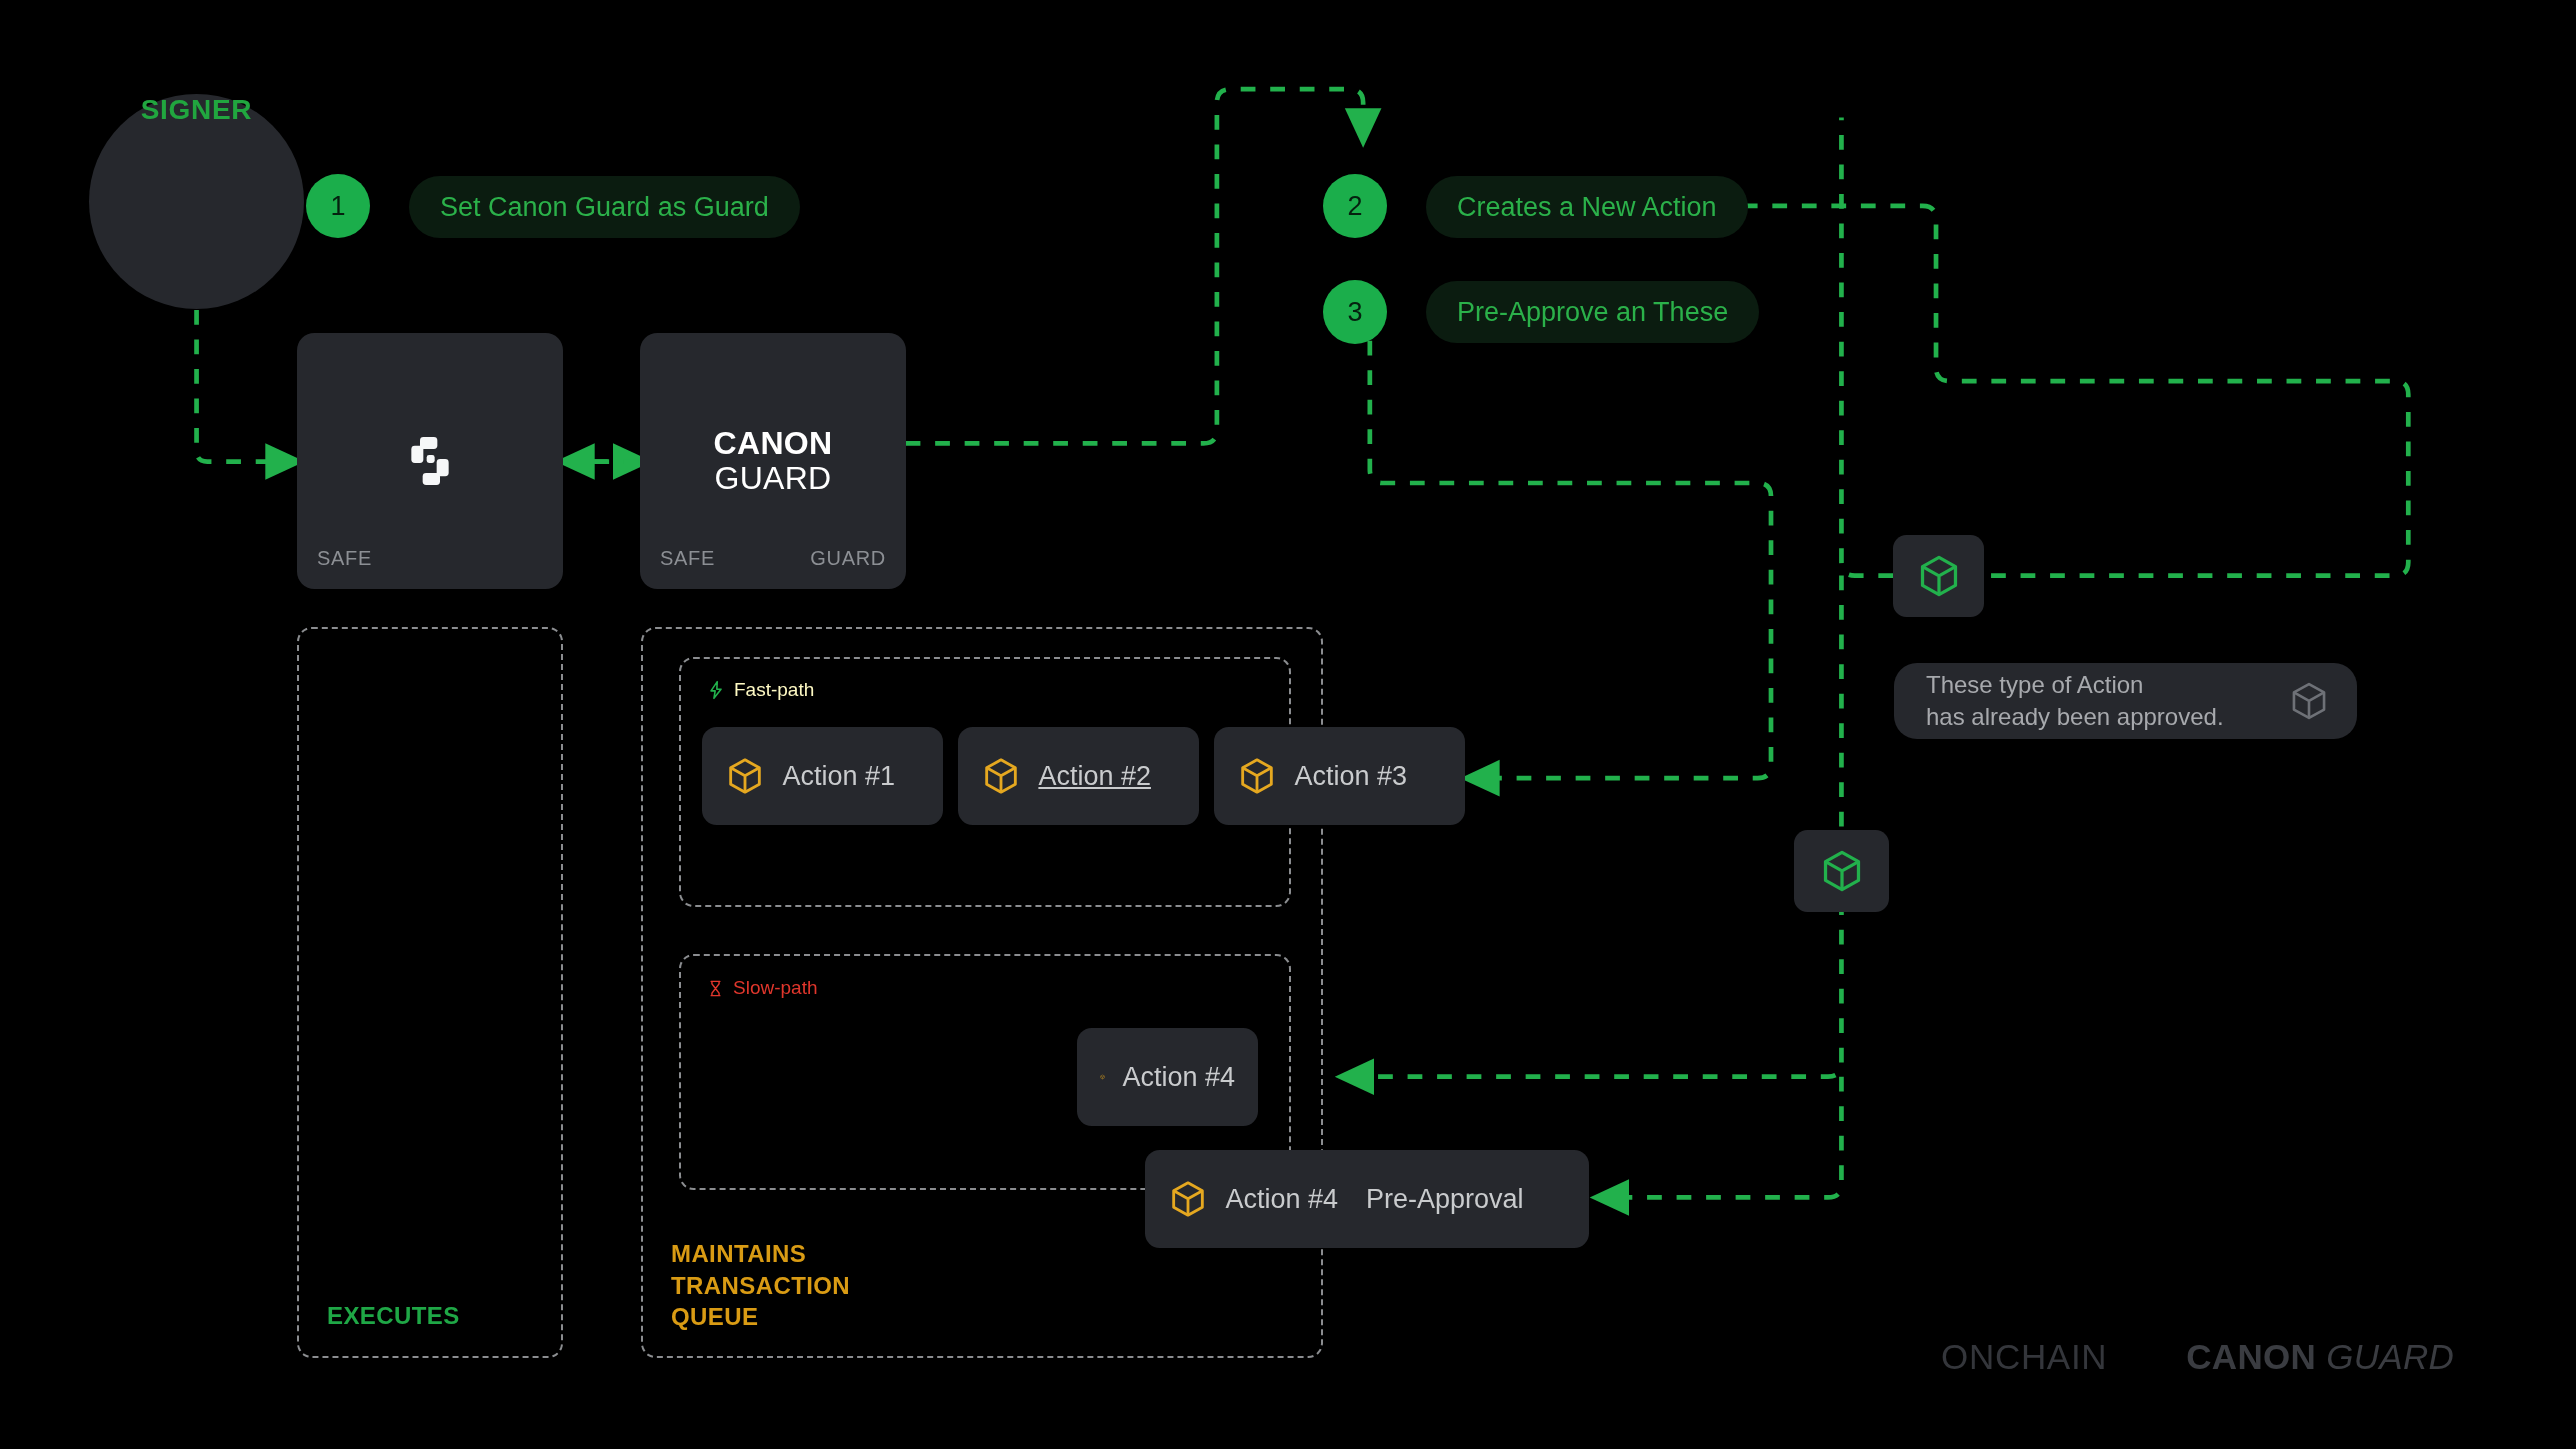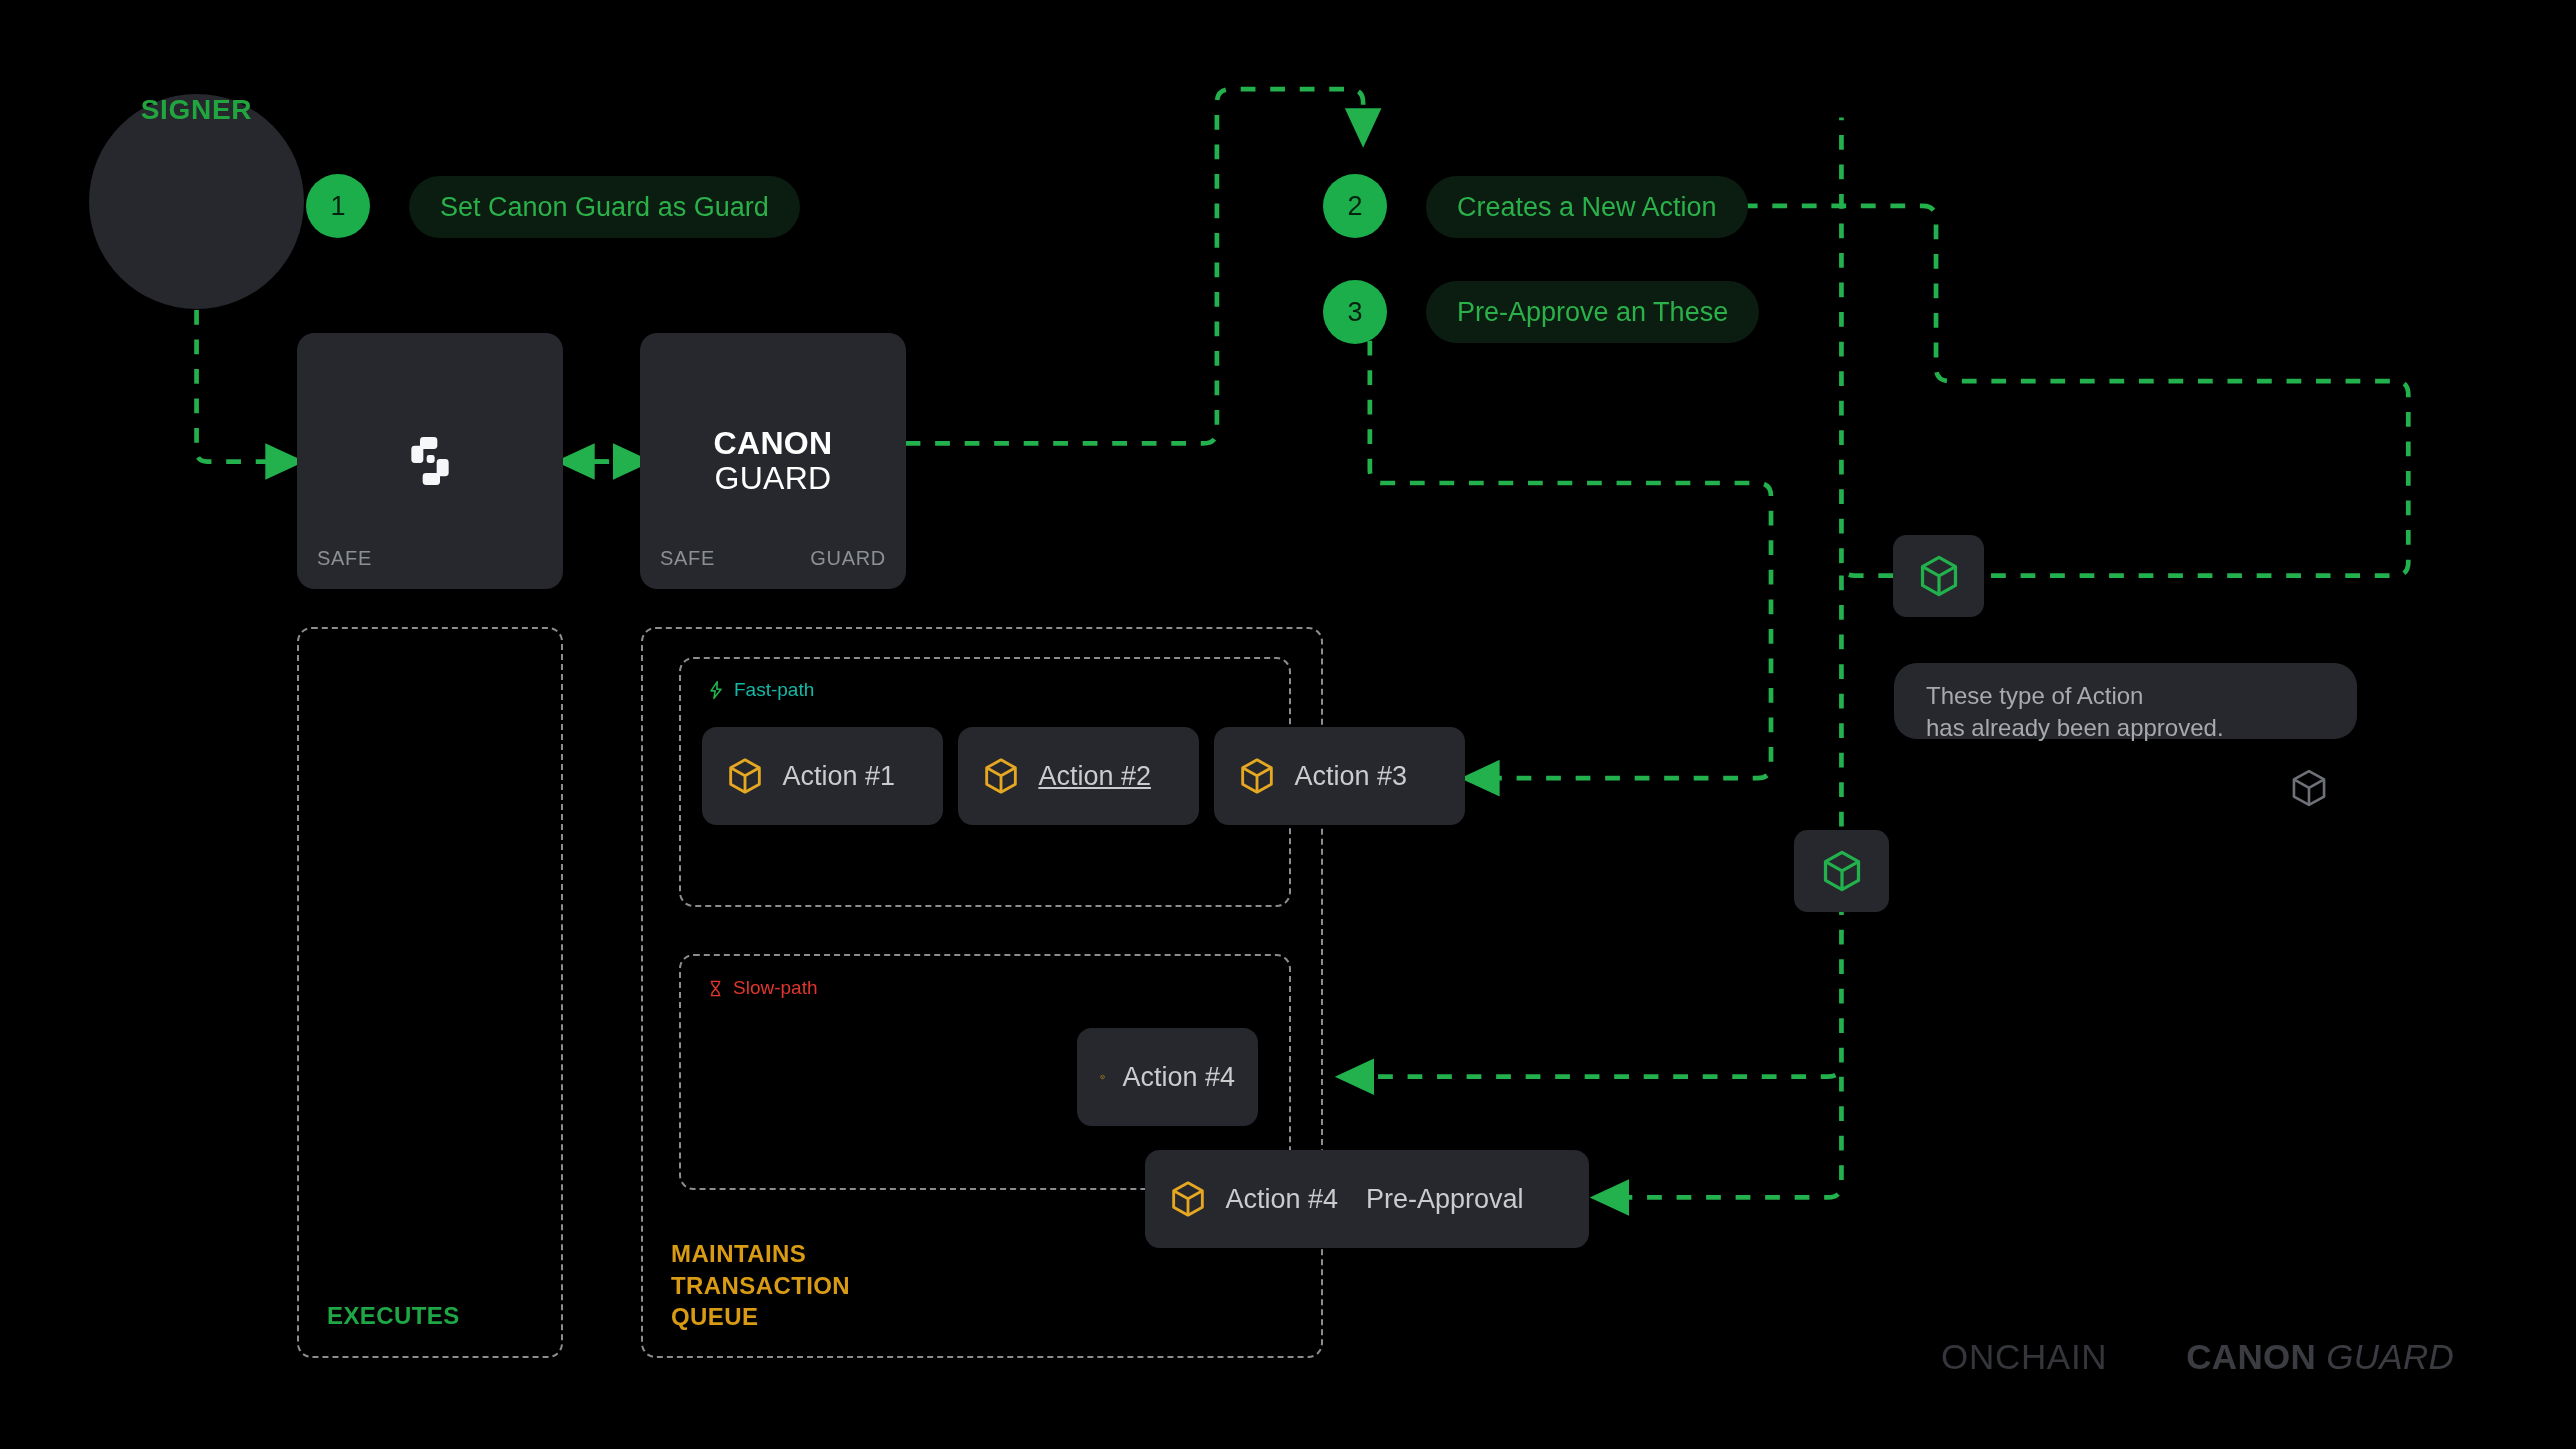--- a/index.html
+++ b/index.html
@@ -51,42 +51,42 @@
   .guard-l2{ font-size:32px; font-weight:400; letter-spacing:0.3px; line-height:1.08;}
 
   
   .dash-box{
     position:absolute; border:2px dashed #8b8d90; border-radius:14.8px;
   }
   .dash-box.inner{ border-color:#8b8d90; }
 
   .tag{ position:absolute; display:flex; align-items:center; gap:8px;
         font-size:19px; white-space:nowrap; }
-  .tag.fast{ color:#14b8a6; }
+  .tag.fast{ color:#fef9c3; }
   .tag.slow{ color:#E0362C; }
 
   
   .chip{
     position:absolute; background:#26282D; border-radius:14.8px;
     display:flex; align-items:center; gap:17.4px; padding:0 23px;
     color:#C9CBCD; font-size:27px; white-space:nowrap;
   }
   .chip .lbl2{ margin-left:10.7px; }
 
   
   .cube-tile{
     position:absolute; background:#26282D; border-radius:13.4px;
     display:flex; align-items:center; justify-content:center;
   }
 
   
   .callout{
     position:absolute; background:#26282D; border-radius:23px;
-    display:flex; gap:23px; padding:17.4px 27px 17.4px 32px;
-    color:#A7A9AD; font-size:24px; line-height:1.32;flex-direction:column;
+    display:flex; align-items:center; gap:23px; padding:17.4px 27px 17.4px 32px;
+    color:#A7A9AD; font-size:24px; line-height:1.32;
   }
 
   
   .foot-label{ position:absolute; font-size:24px; font-weight:700;
                letter-spacing:0.4px; line-height:1.32; white-space:pre-line;}
   .foot-label.exec{ color:#1FA746; }
   .foot-label.maint{ color:#D99B14; }
 
   
   .brand{ position:absolute; display:flex; align-items:baseline; gap:79px;}

